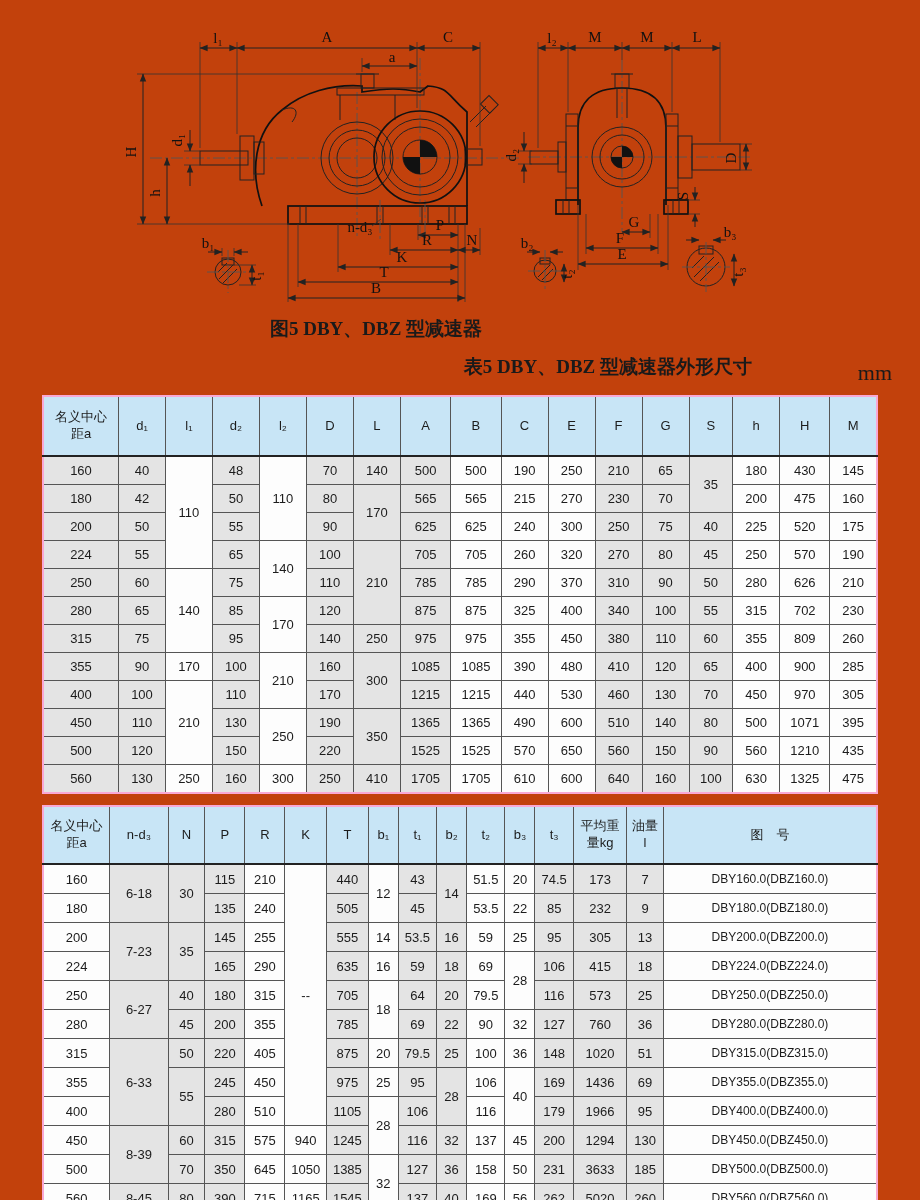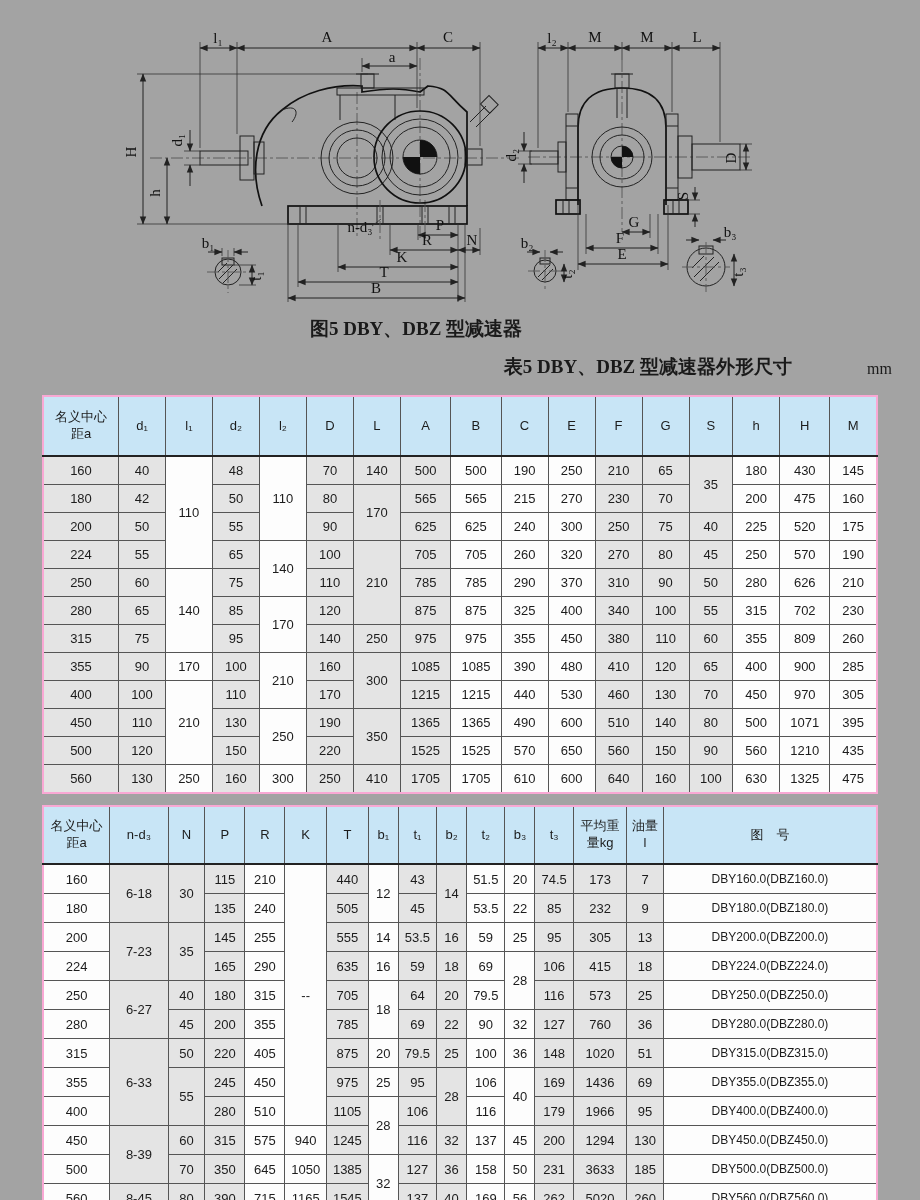--- a/index.html
+++ b/index.html
@@ -1,20 +1,20 @@
 <!DOCTYPE html>
 <html><head>
 <meta charset="utf-8">
 <style>
   html,body{margin:0;padding:0;background:#ffffff;}
-  .page{position:relative;width:920px;height:1200px;background:#a3a3a3;overflow:hidden;
+  .page{position:relative;width:920px;height:1200px;background:#c2410c;overflow:hidden;
         font-family:"Liberation Serif","DejaVu Serif",serif;color:#1a1a1a;}
   svg text{font-family:"Liberation Serif","DejaVu Serif",serif;font-size:15px;fill:#111;}
-  .cap{position:absolute;left:0;width:752px;text-align:center;font-weight:bold;font-size:19px;padding-left:40px;}
-  .unit{position:absolute;right:28px;font-size:16px;text-align:right;}
+  .cap{position:absolute;left:0;width:752px;text-align:center;font-weight:bold;font-size:19px;}
+  .unit{position:absolute;right:28px;font-size:22px;text-align:right;}
   .tblwrap{position:absolute;left:42px;width:836px;}
   table{width:100%;border-collapse:collapse;table-layout:fixed;border:2px solid #f9a8d4;}
   td{border:1px solid #555;text-align:center;vertical-align:middle;padding:0;
      font-family:"Liberation Sans","DejaVu Sans",sans-serif;font-size:13px;color:#1c1c1c;
      overflow:hidden;}
   thead td{background:#c8e5f6;border-bottom:2px solid #222;white-space:pre-line;line-height:1.3;}
   #t1 thead td{height:58px;}
   #t2 thead td{height:56px;}
   #t1 tbody td{height:27px;}
   #t2 tbody td{height:28px;}

